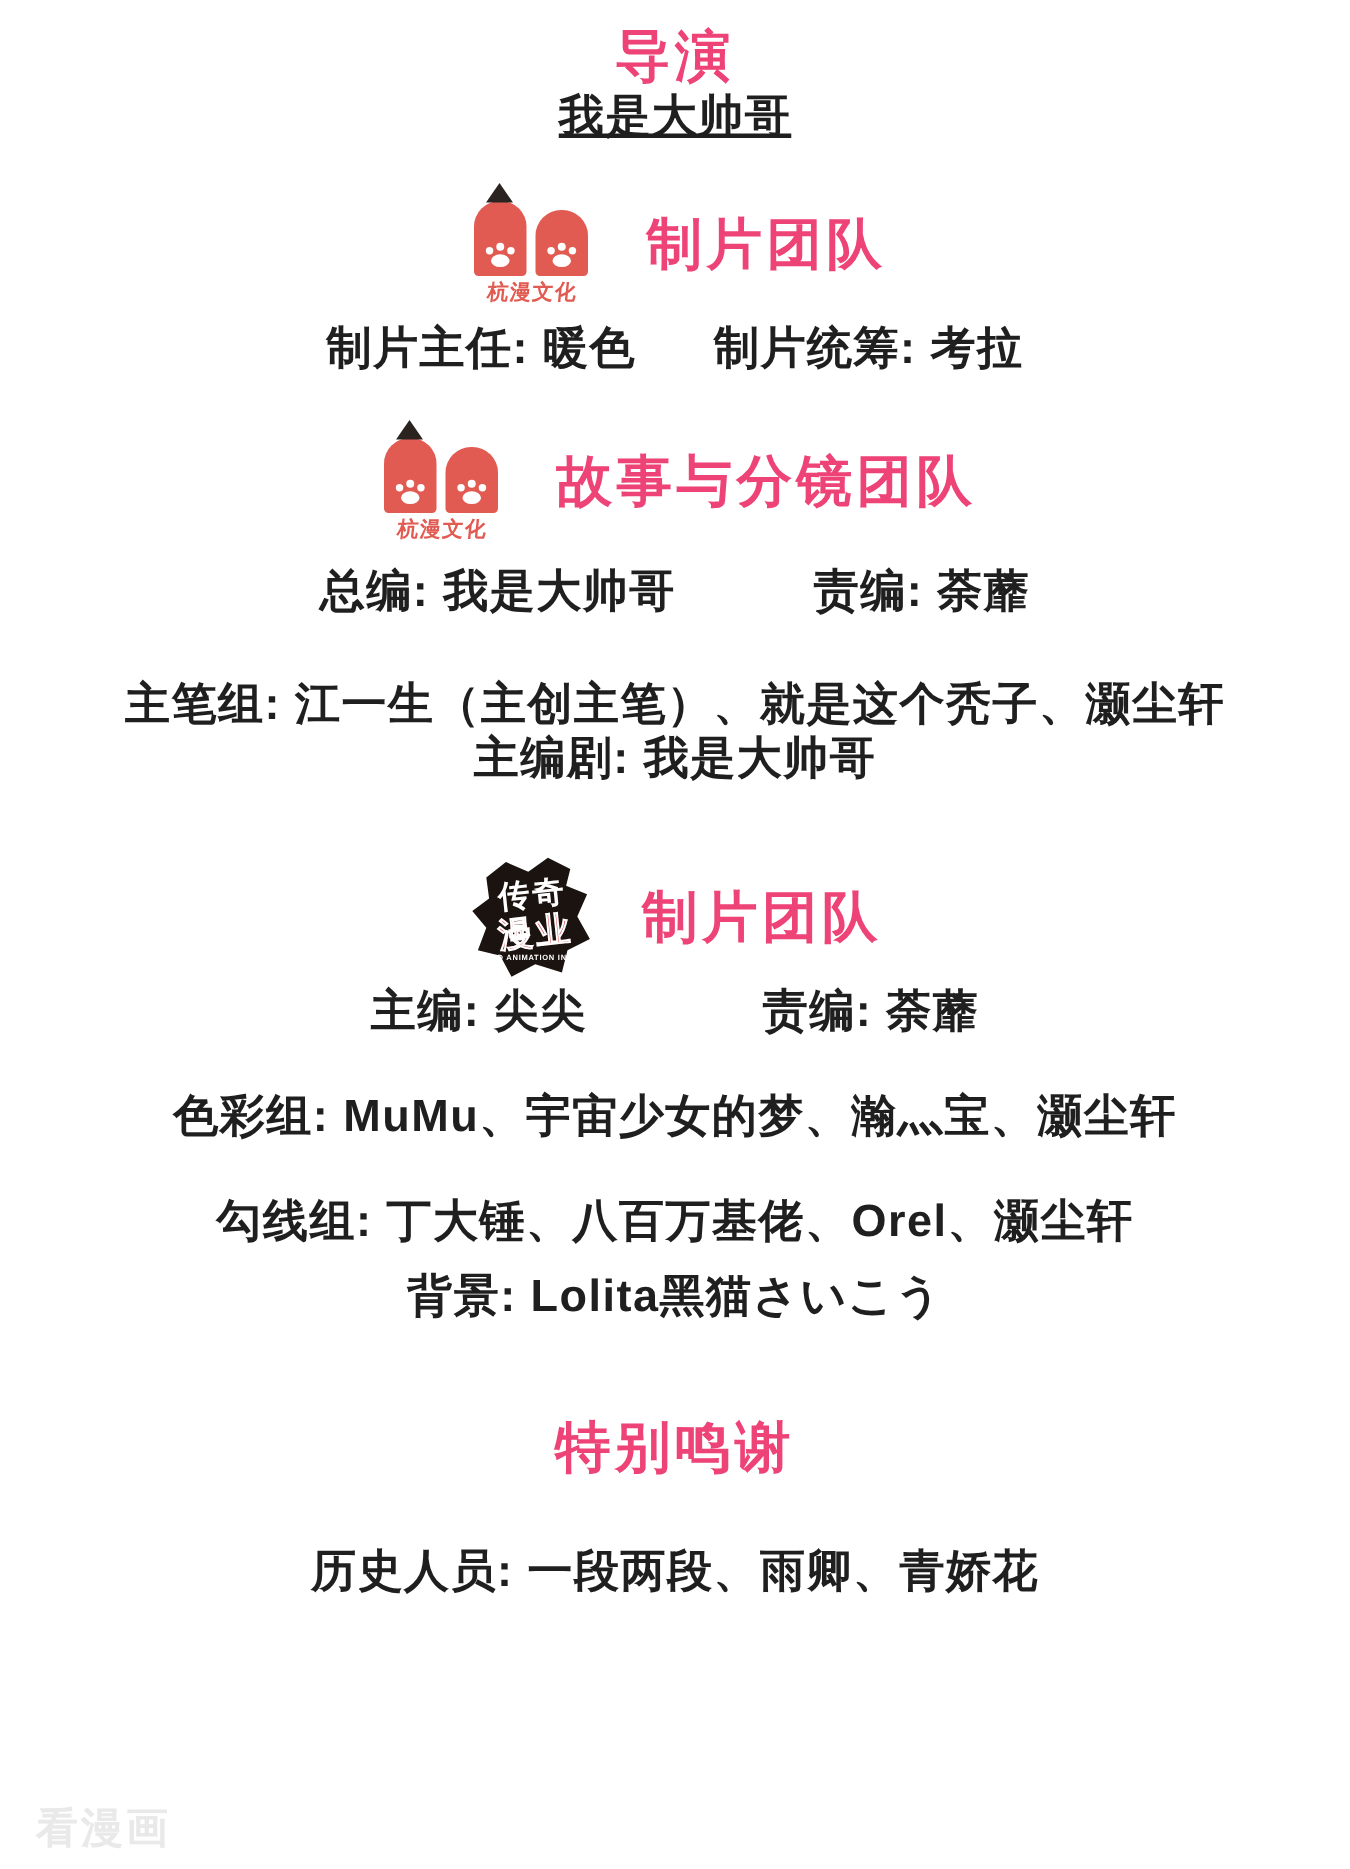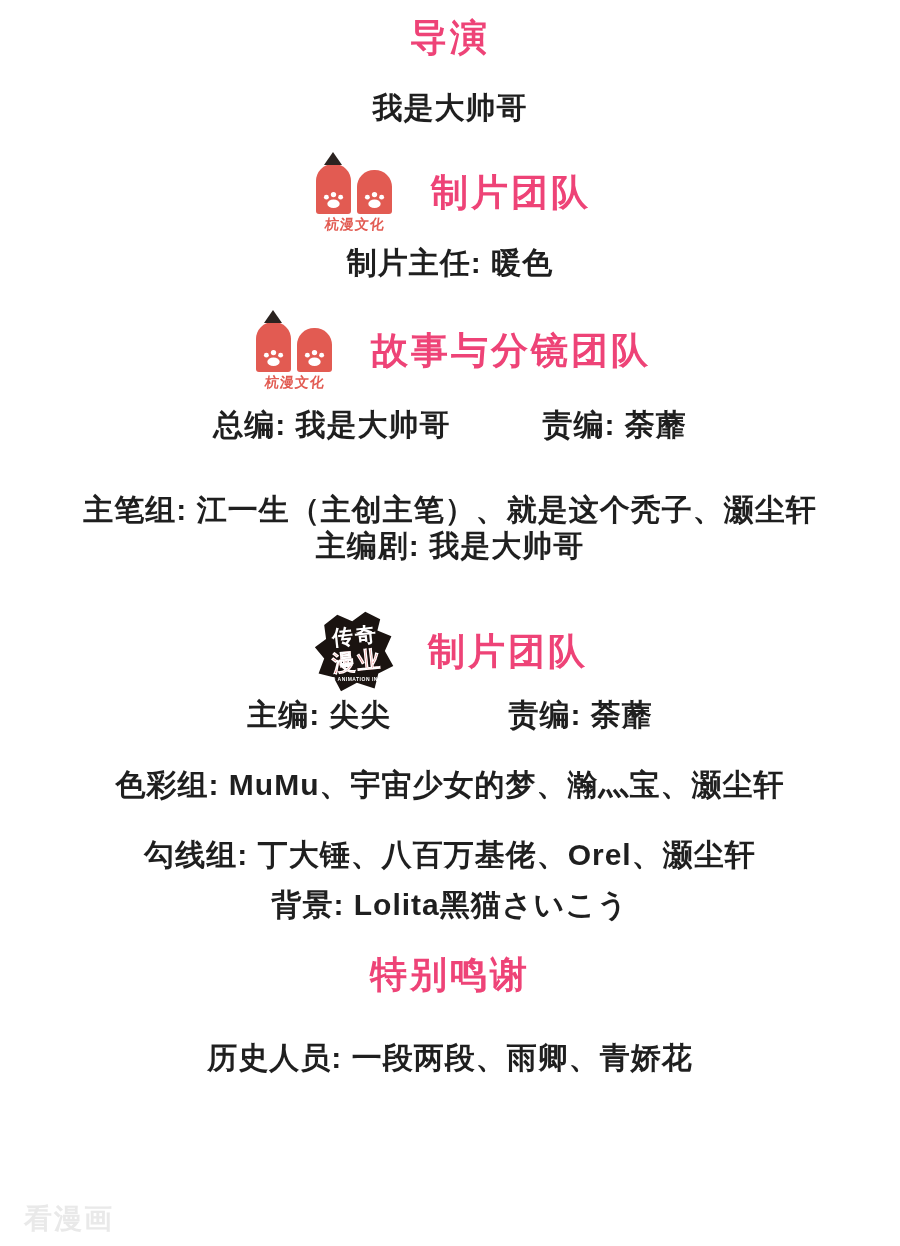--- a/index.html
+++ b/index.html
@@ -81,21 +81,21 @@
     color:#e9e9e9;font-size:28px;font-weight:bold;
     letter-spacing:2px;
   }
 </style>
 </head>
 <body>
 
 <div class="page">
 
   <div class="heading">导演</div>
-  <div class="body-line" style="margin-top:30px;">我是大帅哥</div>
+  <div class="body-line" style="text-decoration:underline;">我是大帅哥</div>
 
   <div class="logo-row" style="margin-top:26px;">
     <div class="hm-logo">
       <div class="hm-m">
         <span class="pencil-tip"></span>
         <div class="tower tower-left">
           <svg class="paw" viewBox="0 0 24 20">
               <ellipse cx="12" cy="14.5" rx="6.5" ry="4.5"></ellipse>
               <circle cx="4.5" cy="7.5" r="2.6"></circle>
               <circle cx="12" cy="4.8" r="2.8"></circle>
@@ -111,20 +111,21 @@
             </svg>
         </div>
       </div>
       <div class="hm-caption">杭漫文化</div>
     </div>
     <div class="heading">制片团队</div>
   </div>
 
   <div class="two-col" style="margin-top:11px;gap:52px;">
     <span class="body-line">制片主任: 暖色</span>
+    <span class="body-line">制片统筹: 考拉</span>
   </div>
 
   <div class="logo-row" style="margin-top:29px;">
     <div class="hm-logo">
       <div class="hm-m">
         <span class="pencil-tip"></span>
         <div class="tower tower-left">
           <svg class="paw" viewBox="0 0 24 20">
               <ellipse cx="12" cy="14.5" rx="6.5" ry="4.5"></ellipse>
               <circle cx="4.5" cy="7.5" r="2.6"></circle>
@@ -144,21 +145,21 @@
       <div class="hm-caption">杭漫文化</div>
     </div>
     <div class="heading">故事与分镜团队</div>
   </div>
 
   <div class="two-col" style="margin-top:15px;gap:92px;">
     <span class="body-line">总编: 我是大帅哥</span>
     <span class="body-line">责编: 荼蘼</span>
   </div>
 
-  <div class="body-line" style="margin-top:49px;">主笔组: 江一生（主创主笔）、就是这个秃子、灏尘轩</div>
+  <div class="body-line" style="margin-top:39px;">主笔组: 江一生（主创主笔）、就是这个秃子、灏尘轩</div>
   <div class="body-line" style="">主编剧: 我是大帅哥</div>
 
   <div class="logo-row" style="margin-top:46px;">
     <div class="legend-badge">
       <svg viewBox="0 0 90 90">
         <polygon fill="#1a1310" points="12,16 26,5 42,12 56,2 72,10 69,22 84,28 77,44 86,60 70,68 66,84 47,78 30,87 22,72 6,68 12,52 2,40 14,31"></polygon>
       </svg>
       <div class="legend-line1">传奇</div>
       <div class="legend-line2">漫业</div>
       <div class="legend-caption">LEGEND ANIMATION INDUSTRY</div>
@@ -168,17 +169,17 @@
 
   <div class="two-col" style="margin-top:3px;gap:117px;">
     <span class="body-line">主编: 尖尖</span>
     <span class="body-line">责编: 荼蘼</span>
   </div>
 
   <div class="body-line" style="margin-top:34px;">色彩组: MuMu、宇宙少女的梦、瀚灬宝、灏尘轩</div>
   <div class="body-line" style="margin-top:34px;">勾线组: 丁大锤、八百万基佬、Orel、灏尘轩</div>
   <div class="body-line" style="margin-top:14px;">背景: Lolita黑猫さいこう</div>
 
-  <div class="heading" style="margin-top:30px;">特别鸣谢</div>
+  <div class="heading" style="margin-top:60px;">特别鸣谢</div>
   <div class="body-line" style="margin-top:43px;">历史人员: 一段两段、雨卿、青娇花</div>
 
   <div class="watermark">看漫画</div>
 </div>
 
 </body></html>

